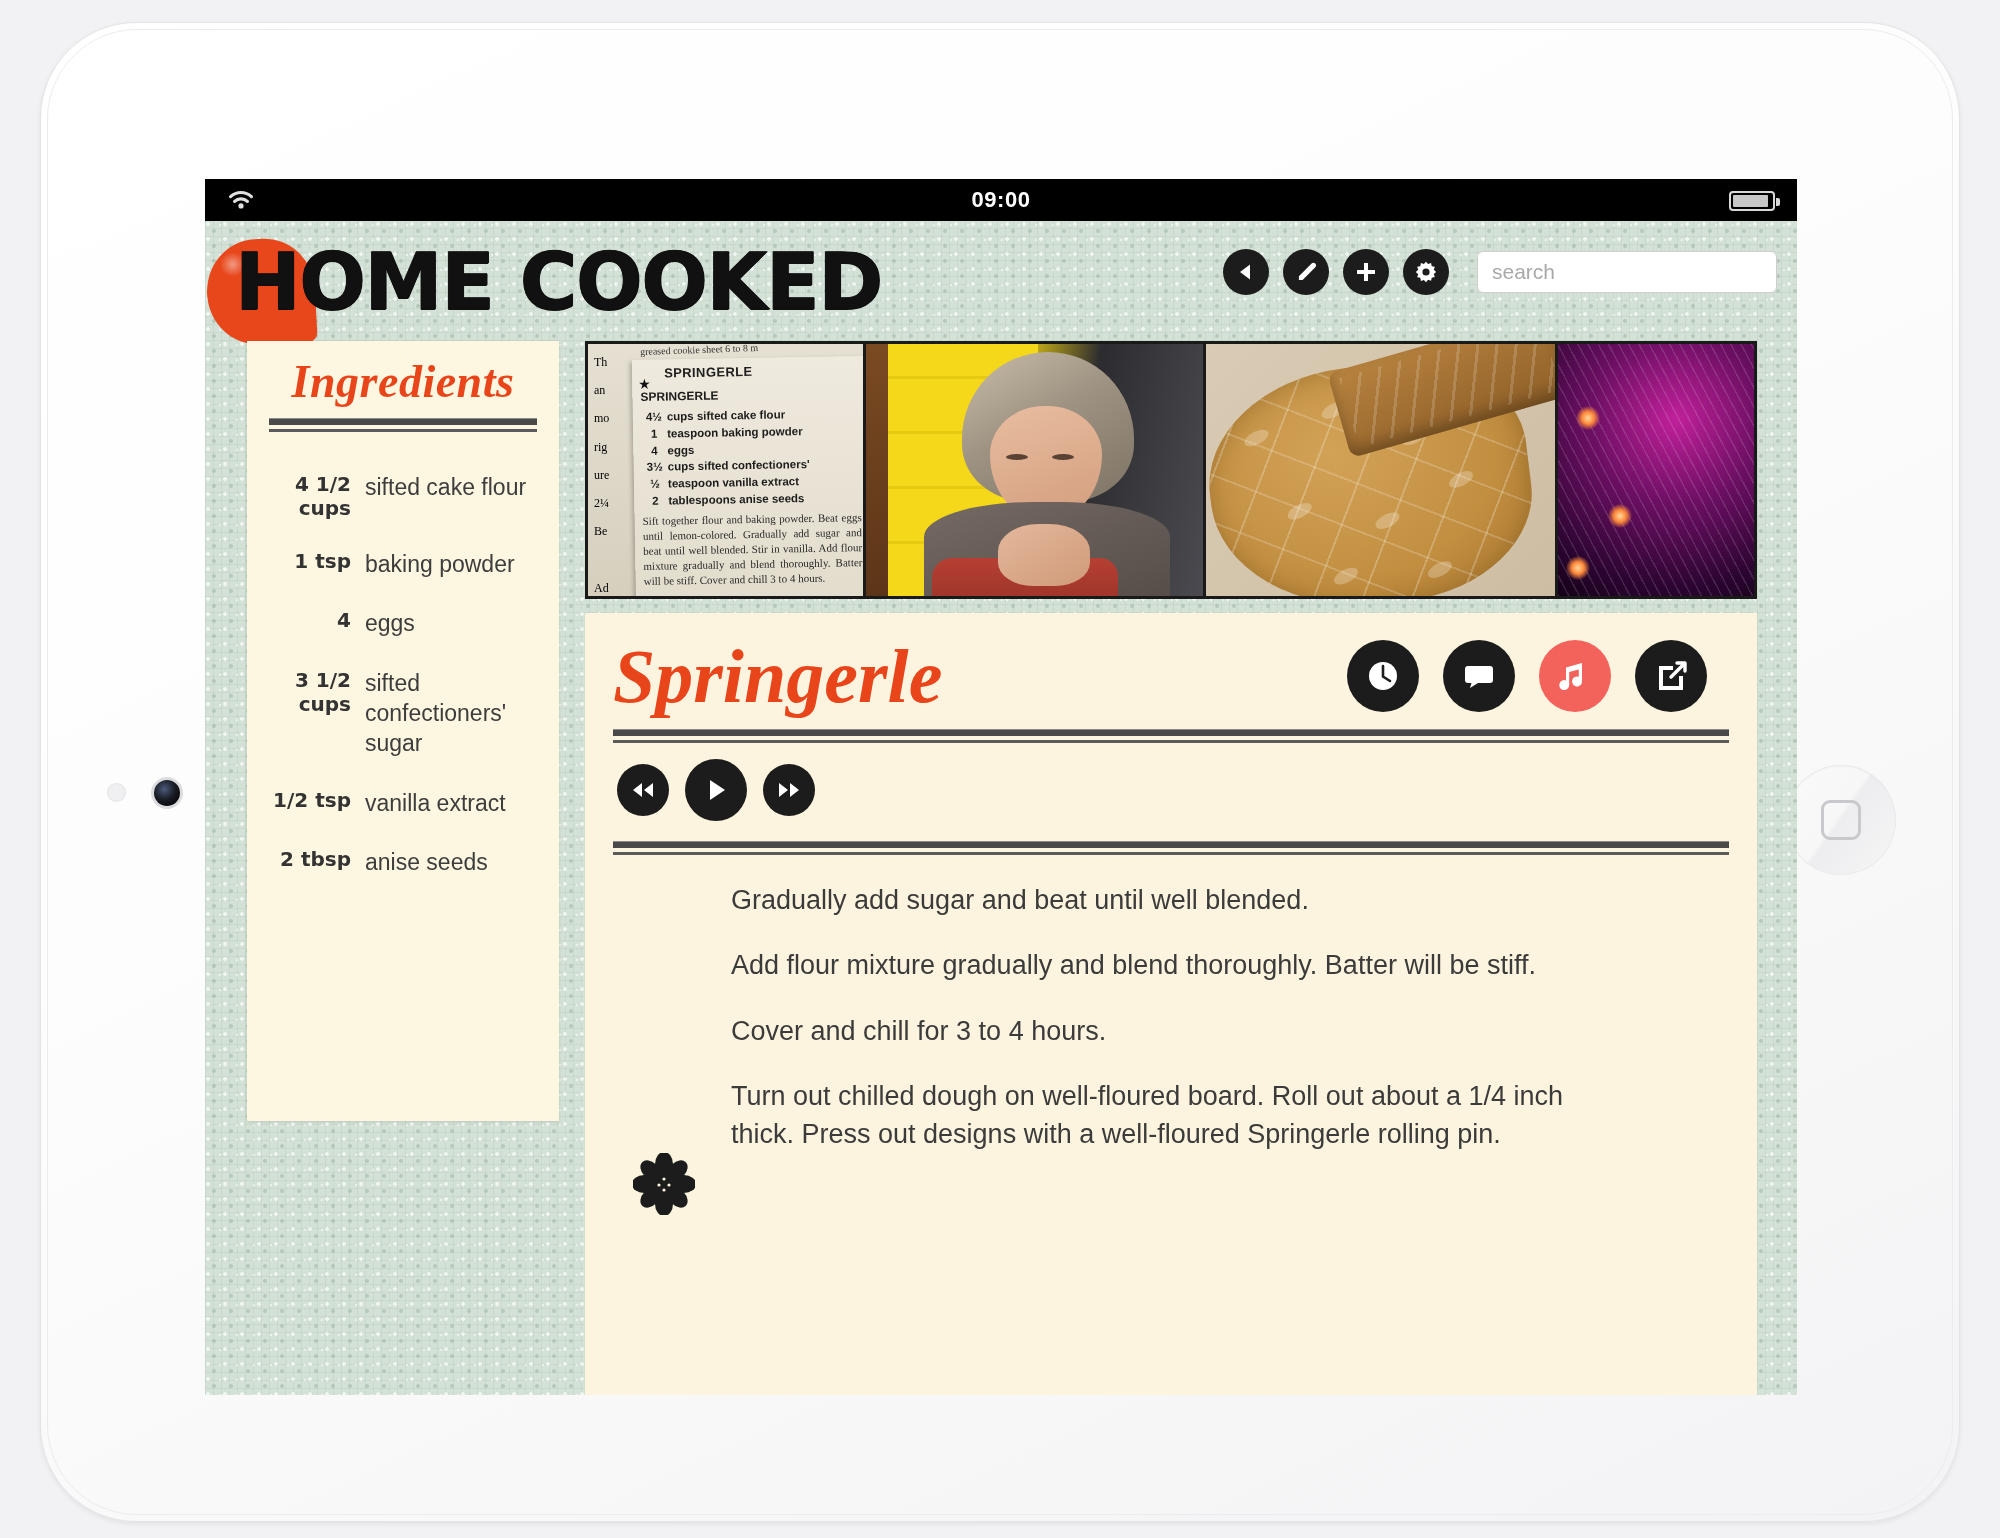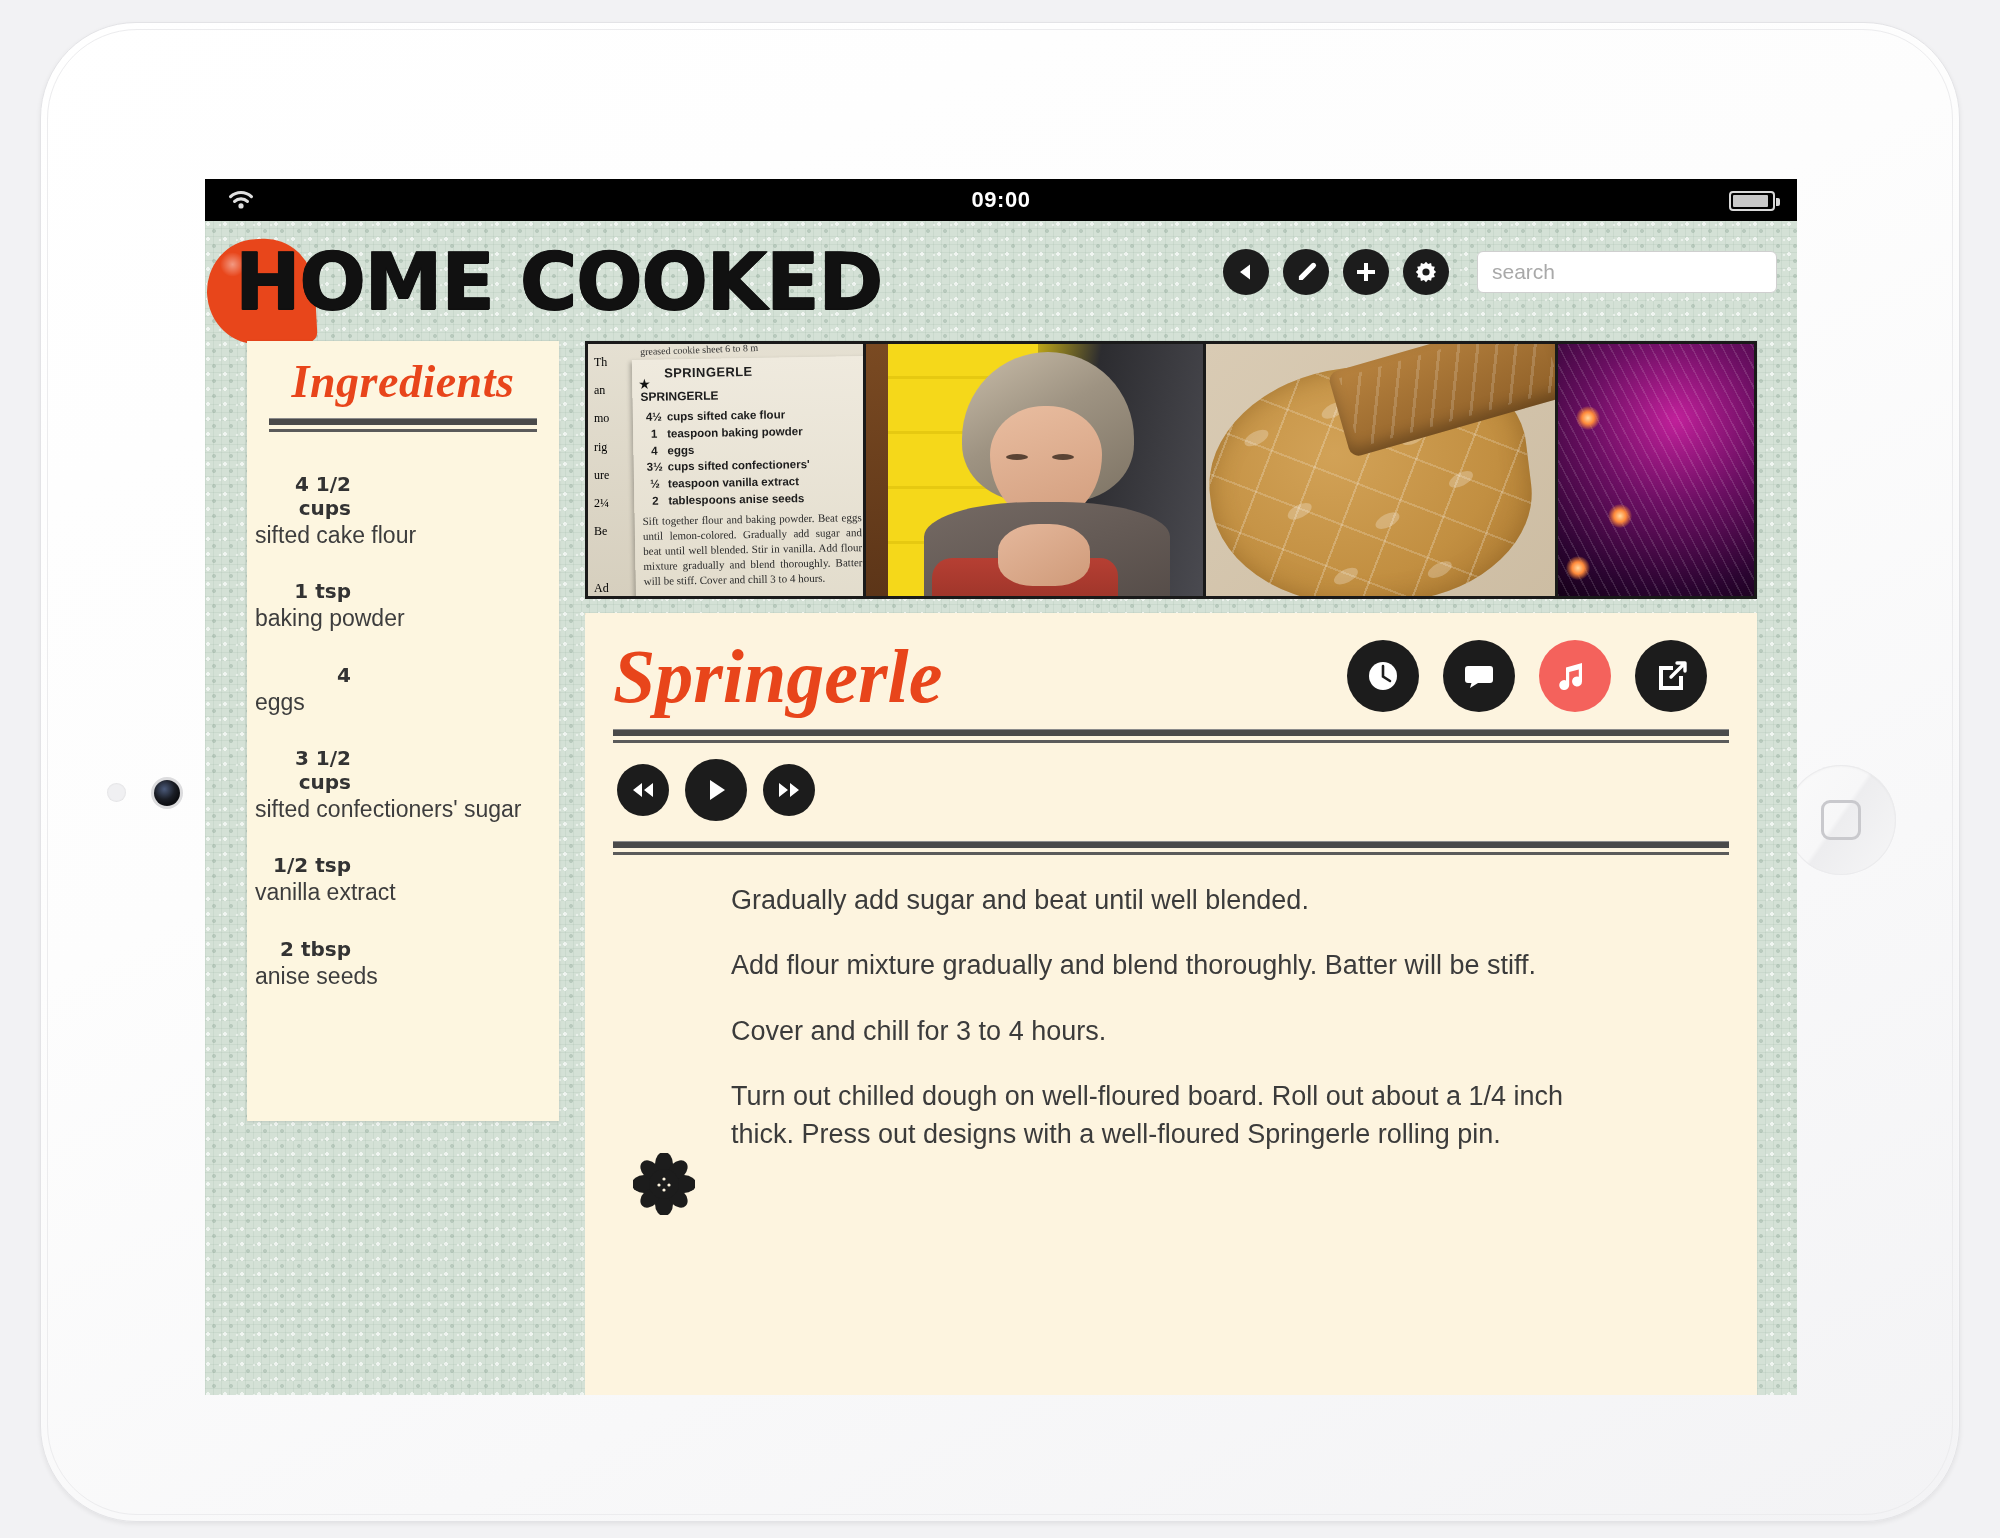--- a/index.html
+++ b/index.html
@@ -141,21 +141,21 @@
   #ingredients-title {
     text-align:center; color:#e8451b;
     font-family:"Liberation Serif", serif; font-style:italic; font-weight:bold;
     font-size:46px; padding-top:14px; letter-spacing:.5px;
   }
   .rule-pair { margin:10px 22px 0 22px; }
   .rule-thick { height:7px; background:#4a4a4a; border-top:1px solid #8b8b8b; }
   .rule-thin  { height:3px; background:#5b5b5b; margin-top:4px; }
 
   #ingredients-list { margin-top:40px; }
-  .ing-row { display:flex; margin-bottom:29px; padding:0 8px;flex-direction:column; }
+  .ing-row { display:flex; margin-bottom:29px; padding:0 8px; }
   .ing-amount {
     width:110px; text-align:right; padding-right:14px;
     font-family:"DejaVu Sans", sans-serif; font-weight:bold; font-size:20px; color:#333;
   }
   .ing-name { flex:1; font-size:23px; color:#3d3d3d; line-height:1.32; font-family:"Liberation Sans", sans-serif; }
 
   
   #right-panel { position:absolute; left:380px; top:0; width:1172px; }
 
   

